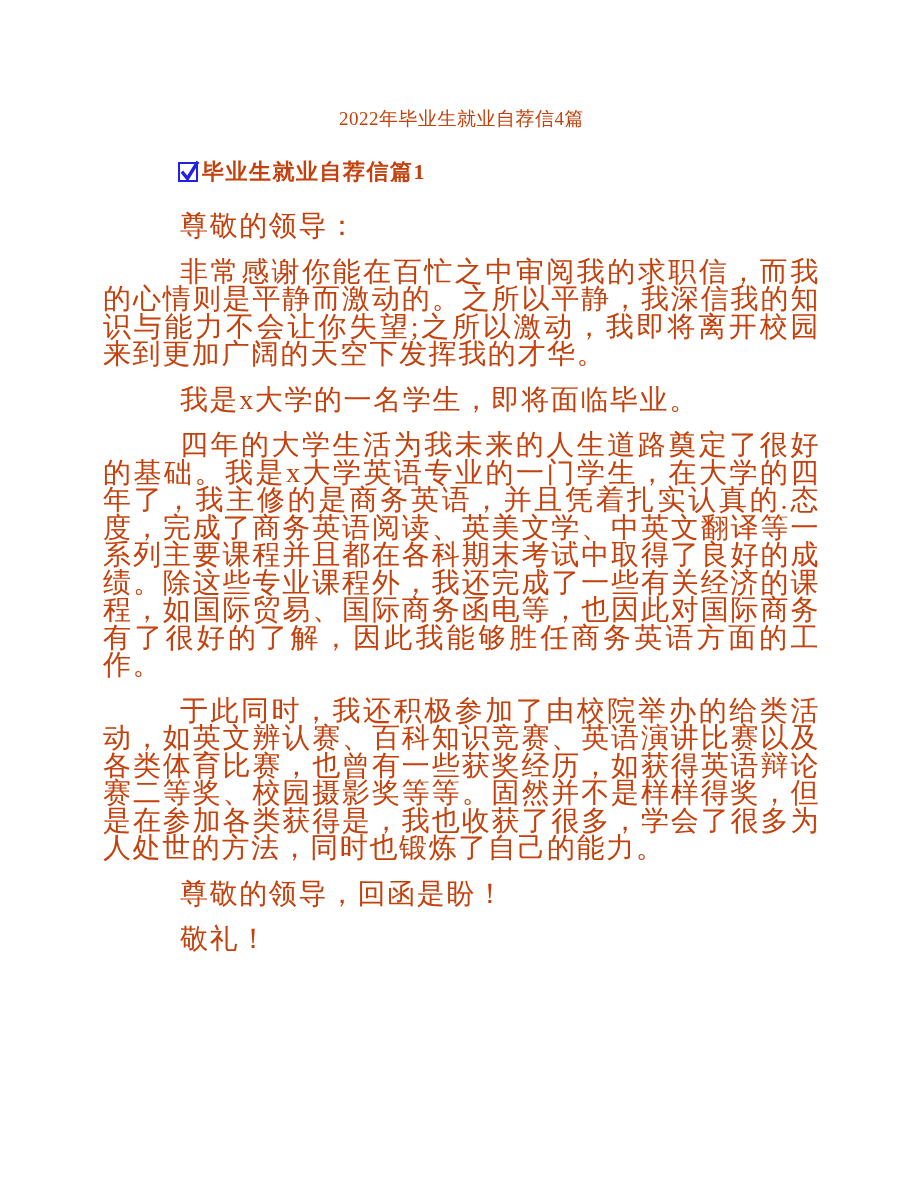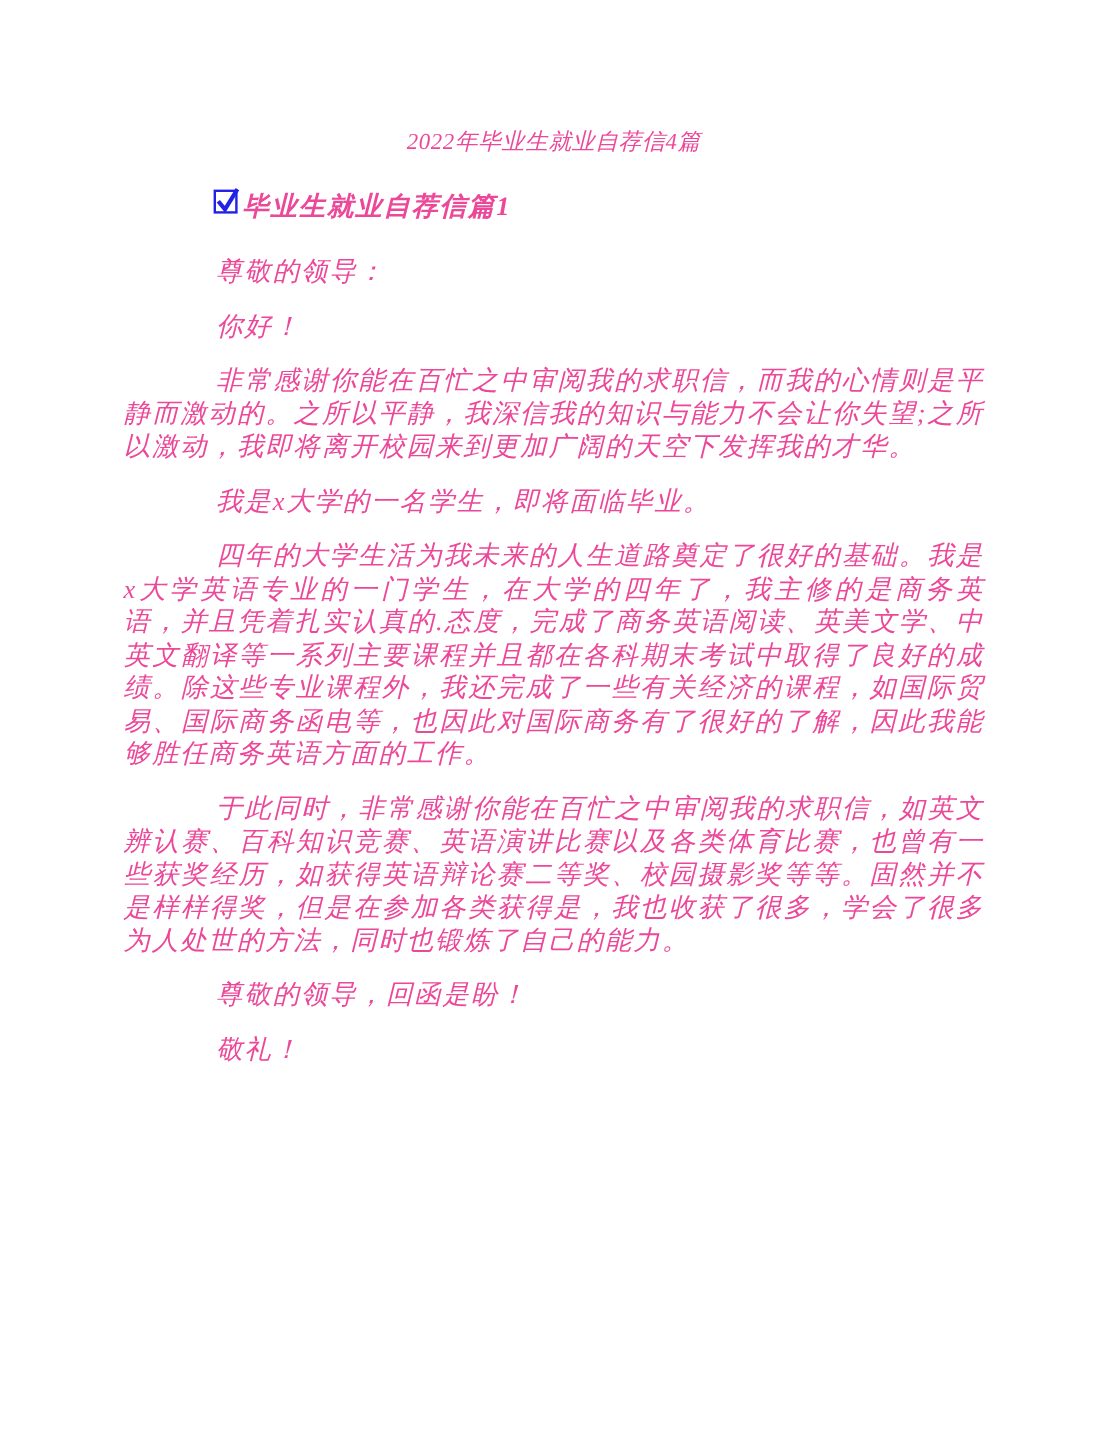--- a/index.html
+++ b/index.html
@@ -11,34 +11,34 @@
     width: 920px;
     height: 1191px;
     overflow: hidden;
   }
   .doc {
     box-sizing: border-box;
     width: 920px;
     height: 1191px;
     padding: 106px 100px 0 103px;
     font-family: "Liberation Serif", "DejaVu Serif", serif;
-    color: #ec4899;
+    color: #c2410c;
     background: #ffffff;
-    font-style: italic;
   }
   .doc-title {
     font-size: 19px;
     line-height: 25px;
     letter-spacing: 0.5px;
     text-align: center;
     margin: 0 0 27px 0;
     font-weight: normal;
   }
   .section-heading {
     display: flex;
+    align-items: center;
     padding-left: 75px;
     font-size: 22px;
     line-height: 27px;
     font-weight: bold;
     letter-spacing: 1.5px;
     margin: 0 0 27px 0;
   }
   .checkbox {
     display: inline-block;
     width: 16px;
@@ -49,21 +49,21 @@
     flex: 0 0 auto;
     background: #ffffff;
   }
   .checkbox svg {
     position: absolute;
     left: -1px;
     top: -4px;
     overflow: visible;
   }
   .letter-body p {
-    font-size: 22px;
+    font-size: 28px;
     line-height: 27.5px;
     letter-spacing: 1.6px;
     text-align: justify;
     text-indent: 77px;
     margin: 0 0 18px 0;
   }
 </style>
 </head>
 <body>
 
@@ -76,22 +76,21 @@
       <svg width="22" height="24" viewBox="0 0 22 24" aria-hidden="true">
         <polyline points="4,13 8.5,18.5 18,3" fill="none" stroke="#2222e6" stroke-width="3.4" stroke-linecap="square" stroke-linejoin="miter"></polyline>
       </svg>
     </span>
       <span class="section-heading-text">毕业生就业自荐信篇1</span>
   </h2>
 
   <div class="letter-body">
 
   <p>尊敬的领导：</p>
-      <p>你好！</p>
       <p>非常感谢你能在百忙之中审阅我的求职信，而我的心情则是平静而激动的。之所以平静，我深信我的知识与能力不会让你失望;之所以激动，我即将离开校园来到更加广阔的天空下发挥我的才华。</p>
       <p>我是x大学的一名学生，即将面临毕业。</p>
       <p>四年的大学生活为我未来的人生道路奠定了很好的基础。我是x大学英语专业的一门学生，在大学的四年了，我主修的是商务英语，并且凭着扎实认真的.态度，完成了商务英语阅读、英美文学、中英文翻译等一系列主要课程并且都在各科期末考试中取得了良好的成绩。除这些专业课程外，我还完成了一些有关经济的课程，如国际贸易、国际商务函电等，也因此对国际商务有了很好的了解，因此我能够胜任商务英语方面的工作。</p>
-      <p>于此同时，非常感谢你能在百忙之中审阅我的求职信，如英文辨认赛、百科知识竞赛、英语演讲比赛以及各类体育比赛，也曾有一些获奖经历，如获得英语辩论赛二等奖、校园摄影奖等等。固然并不是样样得奖，但是在参加各类获得是，我也收获了很多，学会了很多为人处世的方法，同时也锻炼了自己的能力。</p>
+      <p>于此同时，我还积极参加了由校院举办的给类活动，如英文辨认赛、百科知识竞赛、英语演讲比赛以及各类体育比赛，也曾有一些获奖经历，如获得英语辩论赛二等奖、校园摄影奖等等。固然并不是样样得奖，但是在参加各类获得是，我也收获了很多，学会了很多为人处世的方法，同时也锻炼了自己的能力。</p>
       <p>尊敬的领导，回函是盼！</p>
       <p>敬礼！</p>
     </div>
 
 </div>
 
 </body></html>

